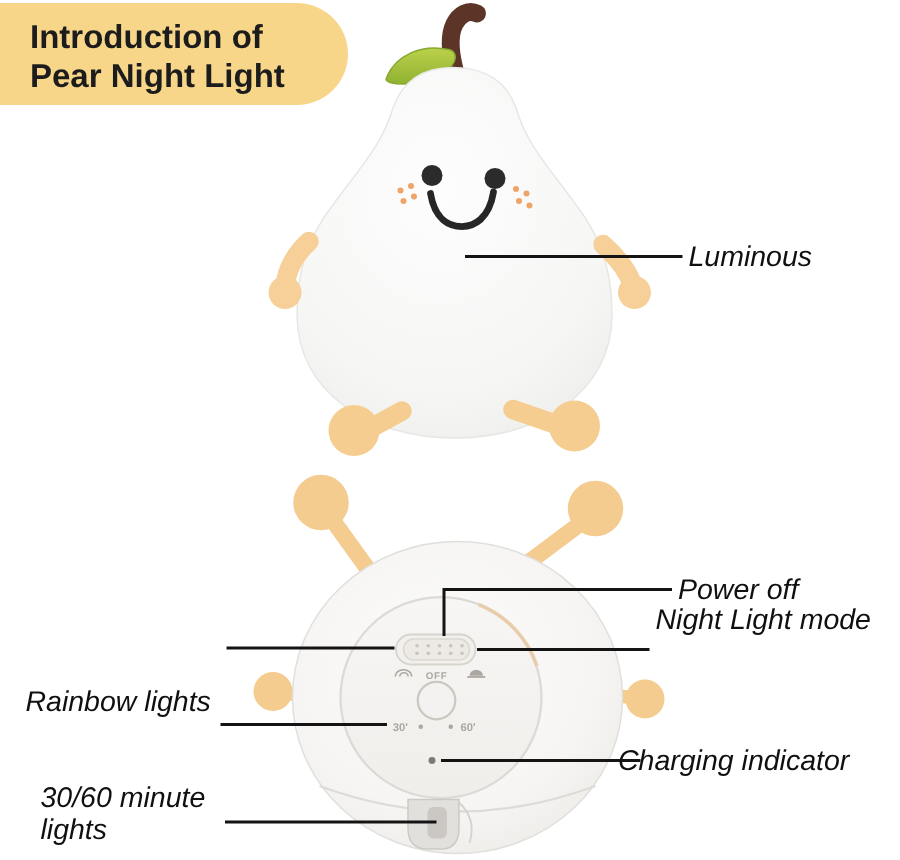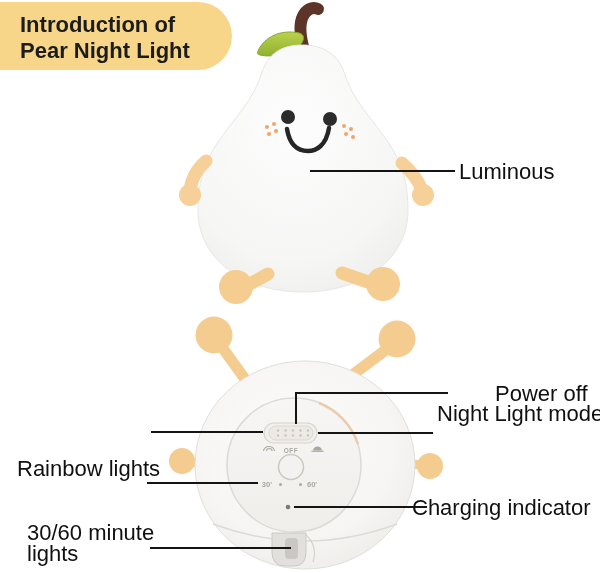--- a/index.html
+++ b/index.html
@@ -8,21 +8,21 @@
     font-family:"Liberation Sans",sans-serif;
   }
   .artwork{position:absolute;left:0;top:0;}
   .badge{
     position:absolute;left:0;top:2px;width:232px;height:68px;
     background:#F7D68A;border-radius:0 34px 34px 0;
     padding:10px 0 0 20px;box-sizing:border-box;
   }
   .badge-line{font-size:22px;font-weight:bold;color:#1C1C1C;line-height:26px;white-space:nowrap;}
   .callout-label{
-    position:absolute;font-size:22px;line-height:21px;color:#101010;white-space:nowrap;
+    position:absolute;font-size:19px;line-height:21px;color:#101010;white-space:nowrap;font-style:italic;
   }
 </style>
 </head>
 <body>
 
 <div class="stage">
 
   <svg class="artwork" width="600" height="573" viewBox="0 0 600 573">
     <defs>
       <radialGradient id="bodyGrad" cx="0.45" cy="0.32" r="0.85">
@@ -163,21 +163,21 @@
     </g>
   </svg>
 
   <div class="badge">
     <div class="badge-line">Introduction of</div>
     <div class="badge-line">Pear Night Light</div>
   </div>
 
   <div class="callout-label" style="left:459px;top:161px;">Luminous</div>
 
-  <div class="callout-label" style="left:452px;top:383px;margin-left:43px;">Power off</div>
+  <div class="callout-label" style="left:452px;top:383px;">Power off</div>
 
   <div class="callout-label" style="left:437px;top:403px;">Night Light mode</div>
 
   <div class="callout-label" style="left:17px;top:422px;margin-top:36px;">Rainbow lights</div>
 
   <div class="callout-label" style="left:27px;top:482px;margin-top:40px;">
     <div>30/60 minute</div>
     <div>lights</div>
   </div>
 

